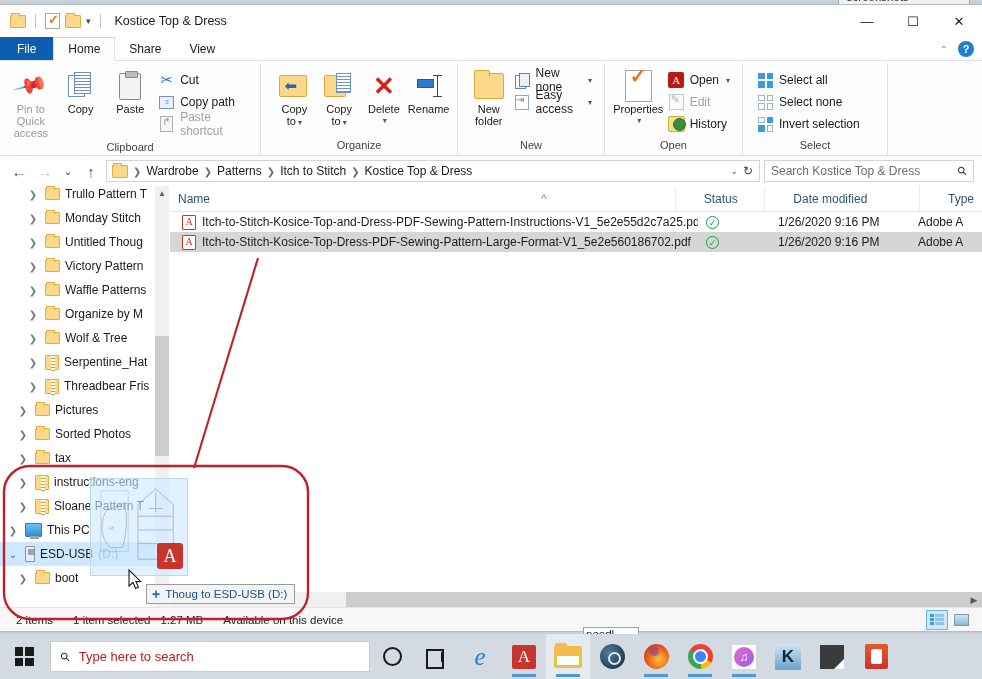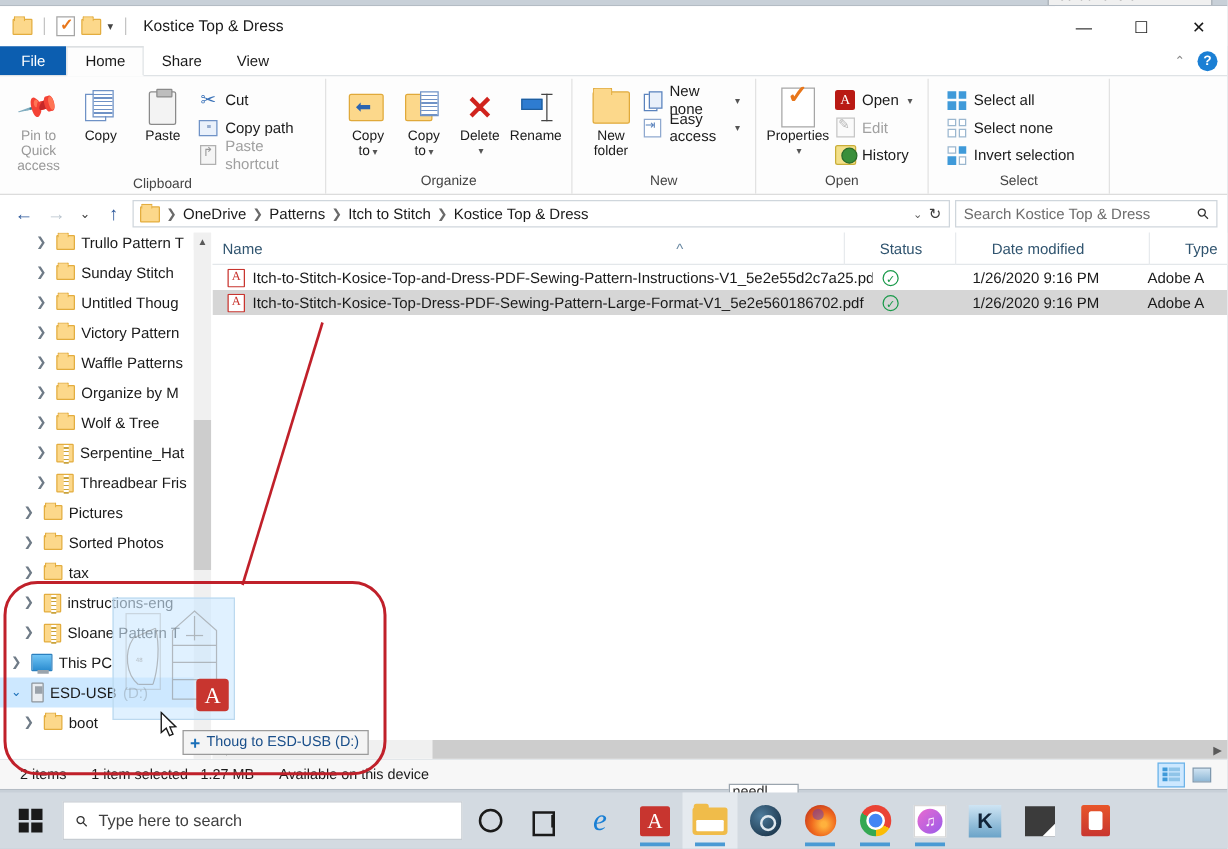--- a/index.html
+++ b/index.html
@@ -298,21 +298,21 @@
     position:absolute; left:0; bottom:0; width:982px; height:45px;
     background:#d3dae1; display:flex; align-items:center;
   }
   #startbtn { width:48px; height:45px; display:flex;align-items:center;justify-content:center;}
   .winlogo { width:19px;height:19px;display:grid;grid-template-columns:1fr 1fr;grid-template-rows:1fr 1fr;gap:2px;}
   .winlogo span{background:#1a1a1a;}
   #tasksearch {
     width: 320px; height: 31px; background:#ffffff; border:1px solid #c6ccd2;
     display:flex; align-items:center; gap:9px; padding: 0 10px; margin-left:2px;
   }
-  #tasksearch .ph { color:#404040; font-size: 13px;}
+  #tasksearch .ph { color:#b91c1c; font-size: 13px;}
   .tb-ico { width:44px; height:45px; display:flex; align-items:center; justify-content:center; position:relative;}
   .tb-ico.active { background:#e5eaef; }
   .tb-ico .underline { position:absolute; bottom:2px; left:10px; width:24px; height:3px; background:#4a9ad4;}
   .circ { width:19px;height:19px;border:2px solid #1a1a1a;border-radius:50%;}
   .taskview{width:20px;height:16px;position:relative;}
   .taskview::before{content:"";position:absolute;left:0;top:0;width:14px;height:16px;border:2px solid #1a1a1a;}
   .taskview::after{content:"";position:absolute;right:0;top:3px;width:3px;height:10px;border-left:2px solid #1a1a1a;}
 
   .app-edge{font-family:"Liberation Serif",serif;font-size:25px;color:#1a7fd4;font-style:italic;line-height:1;}
   .app-acro{width:24px;height:24px;background:#c8352f;border-radius:2px;color:#fff;font-size:17px;display:flex;align-items:center;justify-content:center;font-family:"Liberation Serif",serif;}
@@ -572,21 +572,21 @@
     </div>
 
     <div id="addressbar">
       <div class="navbtn">←</div>
       <div class="navbtn dim">→</div>
       <div class="navbtn small">⌄</div>
       <div class="navbtn">↑</div>
       <div id="crumbbox">
         <span class="folder-ico" style="margin-right:3px"></span>
         <span class="crumb-sep">❯</span>
-        <span class="crumb">OneDrive</span>
+        <span class="crumb">Wardrobe</span>
         <span class="crumb-sep">❯</span>
         <span class="crumb">Patterns</span>
         <span class="crumb-sep">❯</span>
         <span class="crumb">Itch to Stitch</span>
         <span class="crumb-sep">❯</span>
         <span class="crumb">Kostice Top &amp; Dress</span>
         <span id="crumb-right">
           <span class="tiny-caret">⌄</span>
           <span class="refresh">↻</span>
         </span>
@@ -602,21 +602,21 @@
       <div id="navpane">
         <div id="navlist" style="top: -4px;">
             <div class="navrow" style="padding-left: 26px;">
               <span class="chev">❯</span>
               <span class="nav-folder"></span>
               <span class="navlabel">Trullo Pattern T</span>
             </div>
             <div class="navrow" style="padding-left: 26px;">
               <span class="chev">❯</span>
               <span class="nav-folder"></span>
-              <span class="navlabel">Sunday Stitch</span>
+              <span class="navlabel">Monday Stitch</span>
             </div>
             <div class="navrow" style="padding-left: 26px;">
               <span class="chev">❯</span>
               <span class="nav-folder"></span>
               <span class="navlabel">Untitled Thoug</span>
             </div>
             <div class="navrow" style="padding-left: 26px;">
               <span class="chev">❯</span>
               <span class="nav-folder"></span>
               <span class="navlabel">Victory Pattern</span>

